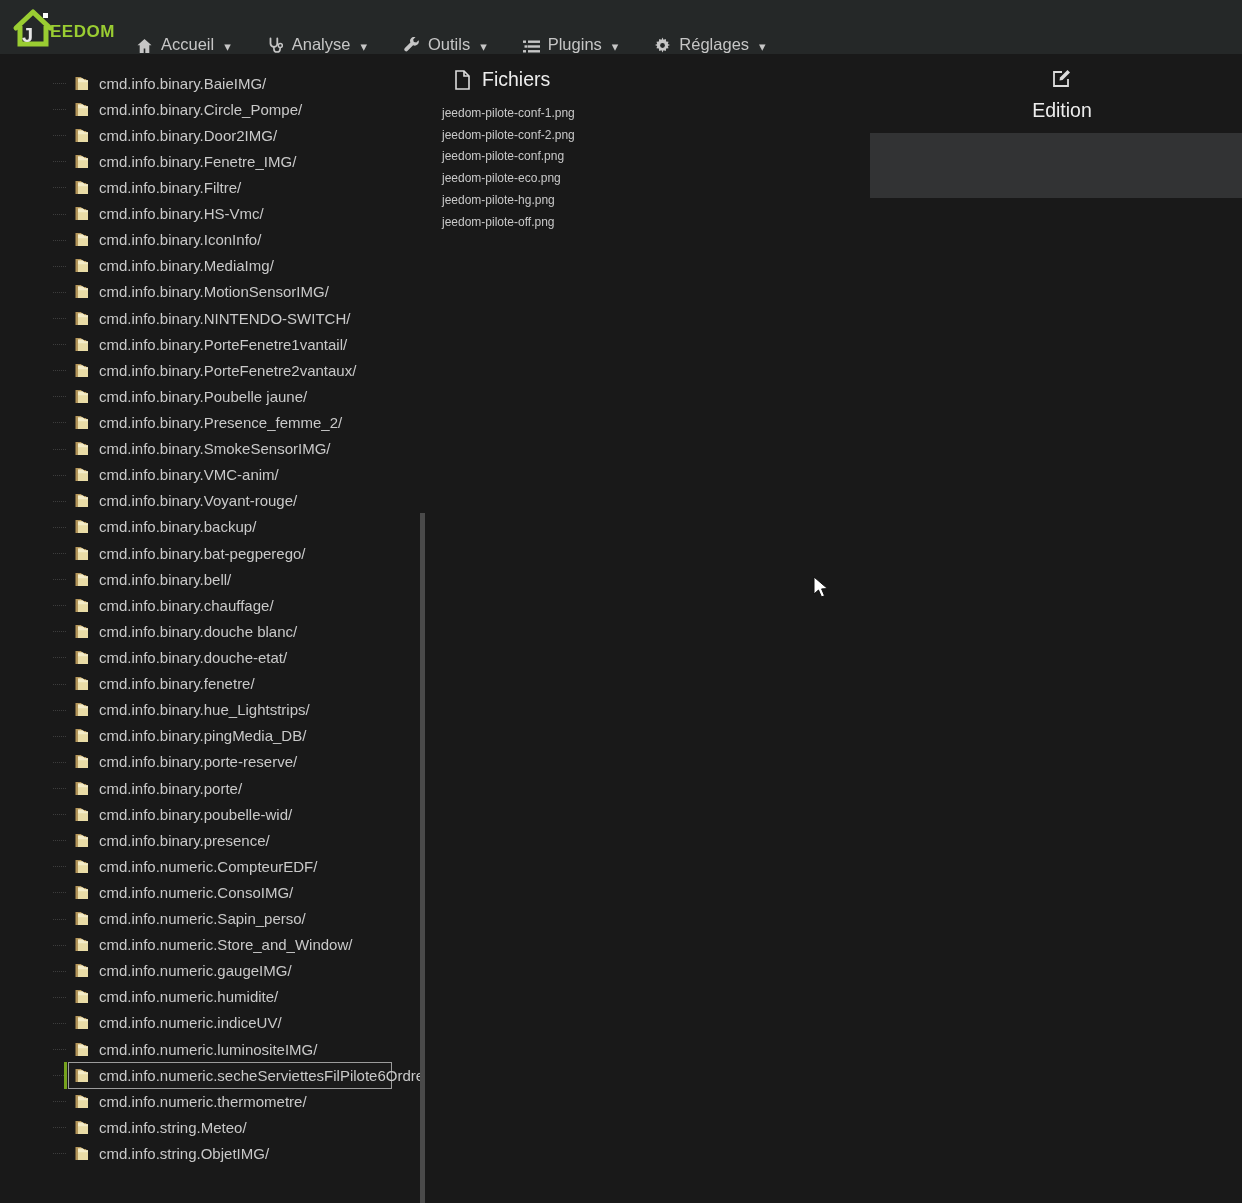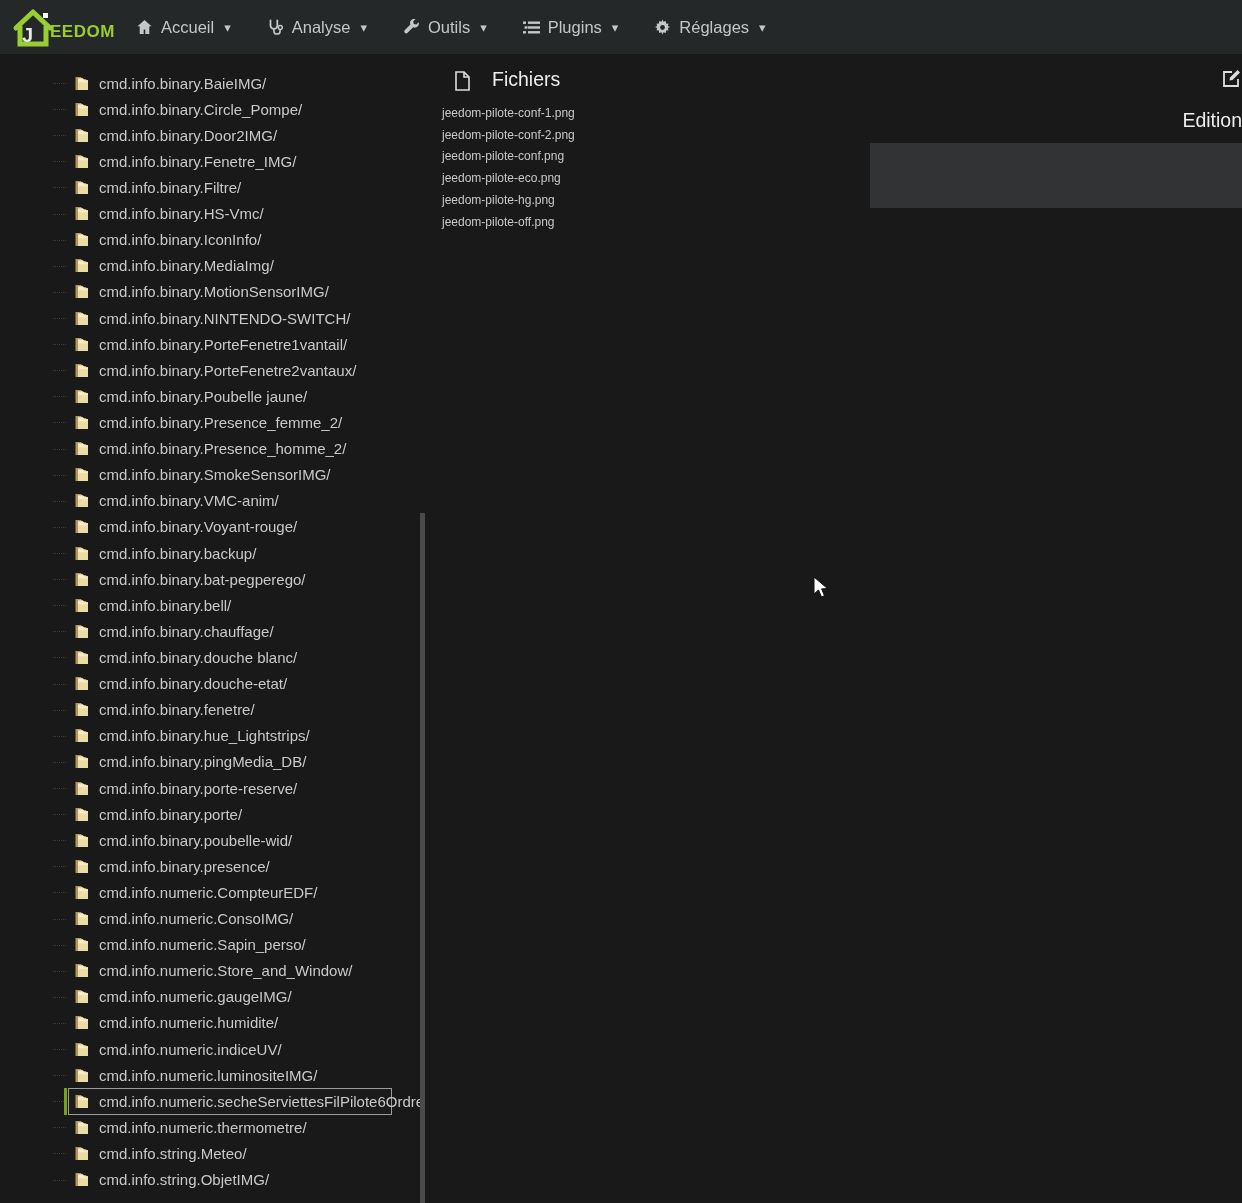--- a/index.html
+++ b/index.html
@@ -15,21 +15,21 @@
     background:#252828;display:flex;align-items:center;
   }
   .logo{display:flex;align-items:flex-end;margin-left:10px;width:96px;cursor:pointer;}
   .logo svg{display:block;}
   .logo .brand{
     color:#9acd32;font-weight:bold;font-size:17px;letter-spacing:.5px;
     margin-left:-6px;margin-bottom:6px;
   }
   .nav-items{display:flex;align-items:center;margin-left:12px;}
   .nav-item{
-    display:flex;align-items:center;gap:8px;color:#c6c6c6;font-size:16.5px;
+    display:flex;align-items:flex-end;gap:8px;color:#c6c6c6;font-size:16.5px;
     padding:0 18px;height:54px;cursor:pointer;
   }
   .nav-item .nicon{display:flex;align-items:center;color:#c6c6c6;}
   .nav-item .caret{font-size:13px;color:#c6c6c6;margin-left:2px;}
   
   .tree-panel{
     position:absolute;left:0;top:70px;width:420px;height:1149px;
     overflow:hidden;
   }
   .tree-row{
@@ -48,21 +48,21 @@
   }
   .tree-row.selected .sel-box{
     position:absolute;left:68px;top:0;width:324px;height:27px;box-sizing:border-box;
     border:1px solid #9c9c9c;background:#1b1b1b;z-index:0;
   }
   .tree-scrollbar{
     position:absolute;left:420px;top:513px;width:5px;height:690px;background:#4a4a4a;
   }
   
   .panel-header{
-    display:flex;align-items:flex-end;gap:21px;color:#ededed;font-size:19.5px;
+    display:flex;align-items:center;gap:11px;color:#ededed;font-size:19.5px;
   }
   .panel-header .hicon{display:flex;align-items:center;color:#dcdcdc;}
   .files-panel{position:absolute;left:442px;top:54px;width:410px;}
   .files-panel .panel-header{margin:14px 0 0 12px;}
   .file-list{margin-top:12px;}
   .file-item{
     font-size:12px;color:#c9c9c9;line-height:21.7px;white-space:nowrap;cursor:pointer;
   }
   .edition-panel{position:absolute;left:870px;top:54px;width:372px;}
   .edition-panel .panel-header{margin:14px 0 0 12px;flex-direction:column;}
@@ -315,32 +315,20 @@
     </div>
     <div class="tree-row">
       <span class="row-content">
         <span class="ficon">
           <svg width="18" height="15" viewBox="0 0 18 15">
             <path d="M1.5 1 h5.5 l1.6 2 h3.6 v11 h-10.7 z" fill="#b3955a"></path>
             <path d="M4 2.5 h5 l1.5 1.8 h3.5 v9.7 h-10 z" fill="#e9dca6"></path>
             <path d="M4 2.5 h5 l1.5 1.8 h3.5 v2 h-10 z" fill="#f4ecc8"></path>
           </svg>
         </span>
-        <span>cmd.info.binary.Presence_homme_2/</span>
-      </span>
-    </div>
-    <div class="tree-row">
-      <span class="row-content">
-        <span class="ficon">
-          <svg width="18" height="15" viewBox="0 0 18 15">
-            <path d="M1.5 1 h5.5 l1.6 2 h3.6 v11 h-10.7 z" fill="#b3955a"></path>
-            <path d="M4 2.5 h5 l1.5 1.8 h3.5 v9.7 h-10 z" fill="#e9dca6"></path>
-            <path d="M4 2.5 h5 l1.5 1.8 h3.5 v2 h-10 z" fill="#f4ecc8"></path>
-          </svg>
-        </span>
         <span>cmd.info.binary.SmokeSensorIMG/</span>
       </span>
     </div>
     <div class="tree-row">
       <span class="row-content">
         <span class="ficon">
           <svg width="18" height="15" viewBox="0 0 18 15">
             <path d="M1.5 1 h5.5 l1.6 2 h3.6 v11 h-10.7 z" fill="#b3955a"></path>
             <path d="M4 2.5 h5 l1.5 1.8 h3.5 v9.7 h-10 z" fill="#e9dca6"></path>
             <path d="M4 2.5 h5 l1.5 1.8 h3.5 v2 h-10 z" fill="#f4ecc8"></path>

